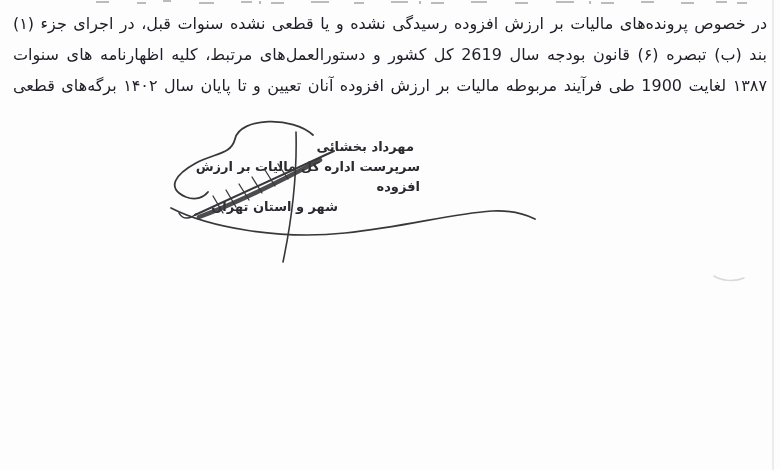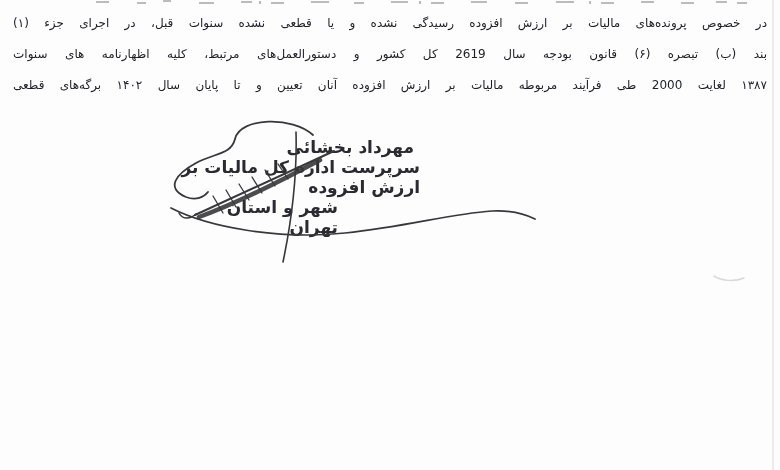--- a/index.html
+++ b/index.html
@@ -18,21 +18,21 @@
     width: 780px; height: 8px;
   }
   
   .doc-text {
     position: absolute;
     top: 8px;
     left: 13px;
     right: 13px;
     direction: rtl;
     color: #1e1e28;
-    font-size: 12px;
+    font-size: 16px;
     line-height: 31px;
     letter-spacing: 0.2px;
   }
   .doc-line {
     text-align: justify;
     text-align-last: justify;
     height: 31px;
     overflow: hidden;
   }
   .doc-line.last {
@@ -41,21 +41,21 @@
   }
   
   .sig-block {
     position: absolute;
     top: 137px;
     left: 173px;
     width: 247px;
     direction: rtl;
     color: #2a2a30;
     font-weight: bold;
-    font-size: 17px;
+    font-size: 13px;
     line-height: 20px;
   }
   .sig-name   { text-align: right; padding-left: 0; padding-right: 6px; }
   .sig-title  { text-align: right; }
   .sig-region { text-align: right; padding-right: 82px; }
   
   .signature-svg {
     position: absolute;
     left: 140px;
     top: 110px;
@@ -101,21 +101,21 @@
       <path d="M737 3 h10"></path>
     <path d="M260 1 v3"></path>
       <path d="M420 1 v3"></path>
       <path d="M590 1 v3"></path>
   </g>
 </svg>
 
 <div class="doc-text" dir="rtl">
   <div class="doc-line">در خصوص پرونده‌های مالیات بر ارزش افزوده رسیدگی نشده و یا قطعی نشده سنوات قبل، در اجرای جزء (۱)</div>
   <div class="doc-line">بند (ب) تبصره (۶) قانون بودجه سال 2619 کل کشور و دستورالعمل‌های مرتبط، کلیه اظهارنامه های سنوات</div>
-  <div class="doc-line">۱۳۸۷ لغایت 2000 طی فرآیند مربوطه مالیات بر ارزش افزوده آنان تعیین و تا پایان سال ۱۴۰۲ برگه‌های قطعی</div>
+  <div class="doc-line">۱۳۸۷ لغایت 1900 طی فرآیند مربوطه مالیات بر ارزش افزوده آنان تعیین و تا پایان سال ۱۴۰۲ برگه‌های قطعی</div>
 </div>
 
 <div class="sig-block" dir="rtl">
   <div class="sig-name">مهرداد بخشائی</div>
   <div class="sig-title">سرپرست اداره کل مالیات بر ارزش افزوده</div>
   <div class="sig-region">شهر و استان تهران</div>
 </div>
 
 <svg class="signature-svg" viewBox="140 110 410 165">
   <g stroke="#38383c" fill="none" stroke-linecap="round">

